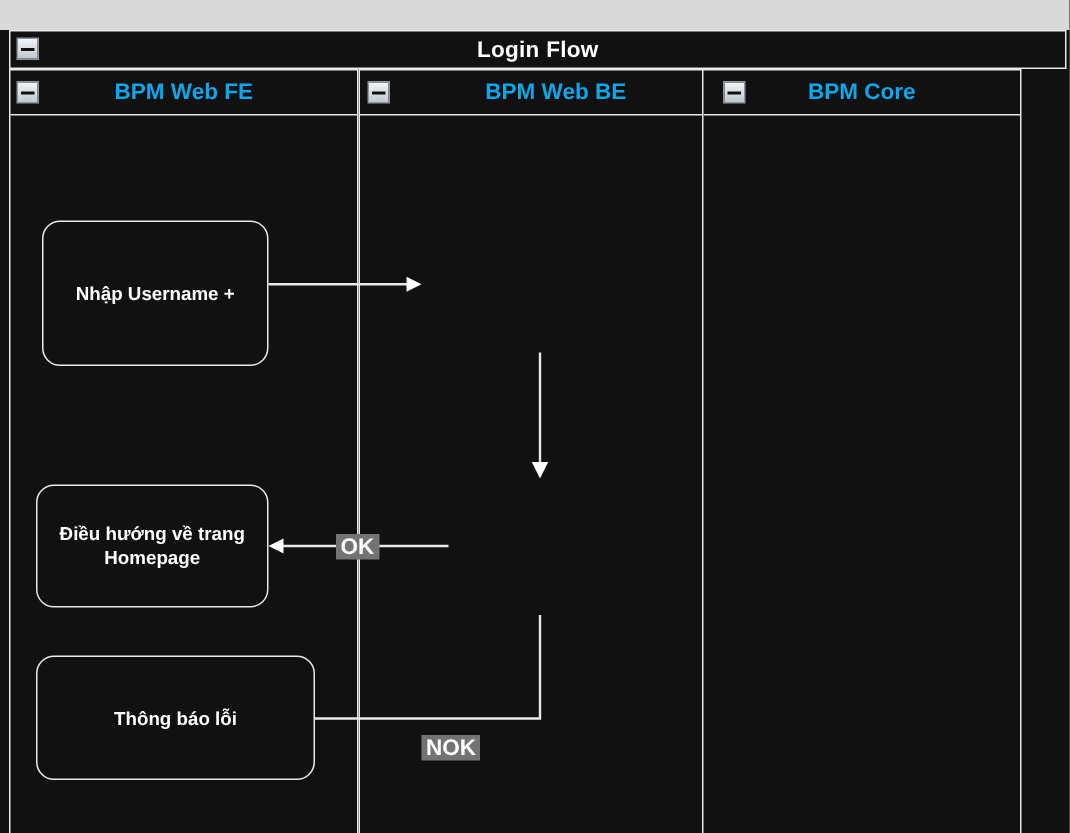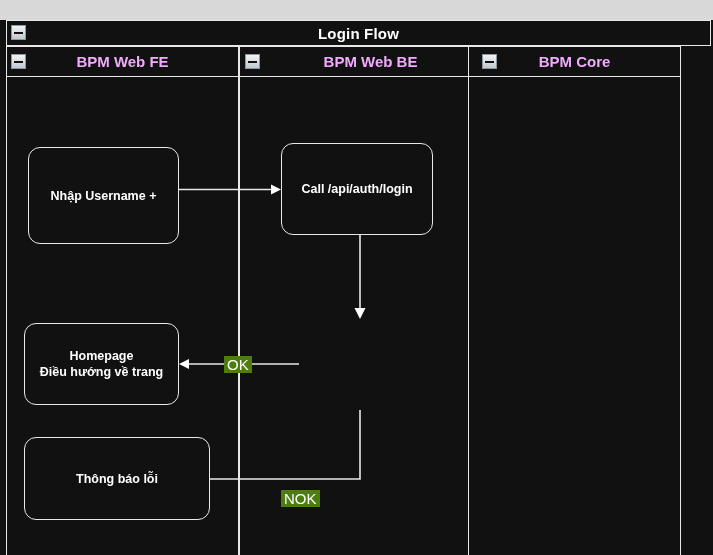--- a/index.html
+++ b/index.html
@@ -48,21 +48,21 @@
     box-sizing:border-box;
     background:#111111;
   }
   .lane-head{
     position:absolute;left:0;top:0;right:0;height:30px;
     border-bottom:1px solid #e8e8e8;
     box-sizing:border-box;
     display:flex;align-items:center;justify-content:center;
   }
   .lane-head .label{
-    color:#f0abfc;font-size:15px;font-weight:bold;
+    color:#0ea5e9;font-size:15px;font-weight:bold;
   }
   .lane-body{position:absolute;left:0;top:30px;right:0;bottom:0;}
 
   #lane-fe  {left:6px;  top:30px; width:233px; height:521px;}
   #lane-be  {left:239px;top:30px; width:263px; height:521px;}
   #lane-core{left:468px;top:30px; width:213px; height:521px;}
 
   
   .node{
     position:absolute;
@@ -97,22 +97,22 @@
   #edges{
     position:absolute;left:0;top:0;width:713px;height:555px;
     pointer-events:none;
   }
   #edges line, #edges polyline, #edges path{
     stroke:#e9e9e9;stroke-width:1.6;fill:none;
   }
   #edges polygon{fill:#ffffff;}
   .edge-label{
     position:absolute;
-    color:#ffffff;font-size:15px;font-weight:normal;
-    background:#4d7c0f;
+    color:#ffffff;font-size:15px;font-weight:bold;
+    background:#737373;
     padding:0 3px;
     line-height:17px;
   }
   #label-ok {left:224px;top:340px;}
   #label-nok{left:281px;top:474px;}
 </style>
 </head>
 <body>
 
 <div id="canvas">
@@ -181,31 +181,26 @@
 
   <div class="edge-label" id="label-ok">OK</div>
   <div class="edge-label" id="label-nok">NOK</div>
 
   <div class="node" id="node-input">
     <div>
       <span>Nhập Username +</span>
     </div>
   </div>
 
-  <div class="node" id="node-call">
-    <div>
-      <span>Call /api/auth/login</span>
-    </div>
-  </div>
 
 
   <div class="node" id="node-redirect">
     <div>
+      <span>Điều hướng về trang</span>
       <span>Homepage</span>
-      <span>Điều hướng về trang</span>
     </div>
   </div>
 
   <div class="node" id="node-error">
     <div>
       <span>Thông báo lỗi</span>
     </div>
   </div>
 
 </div>

